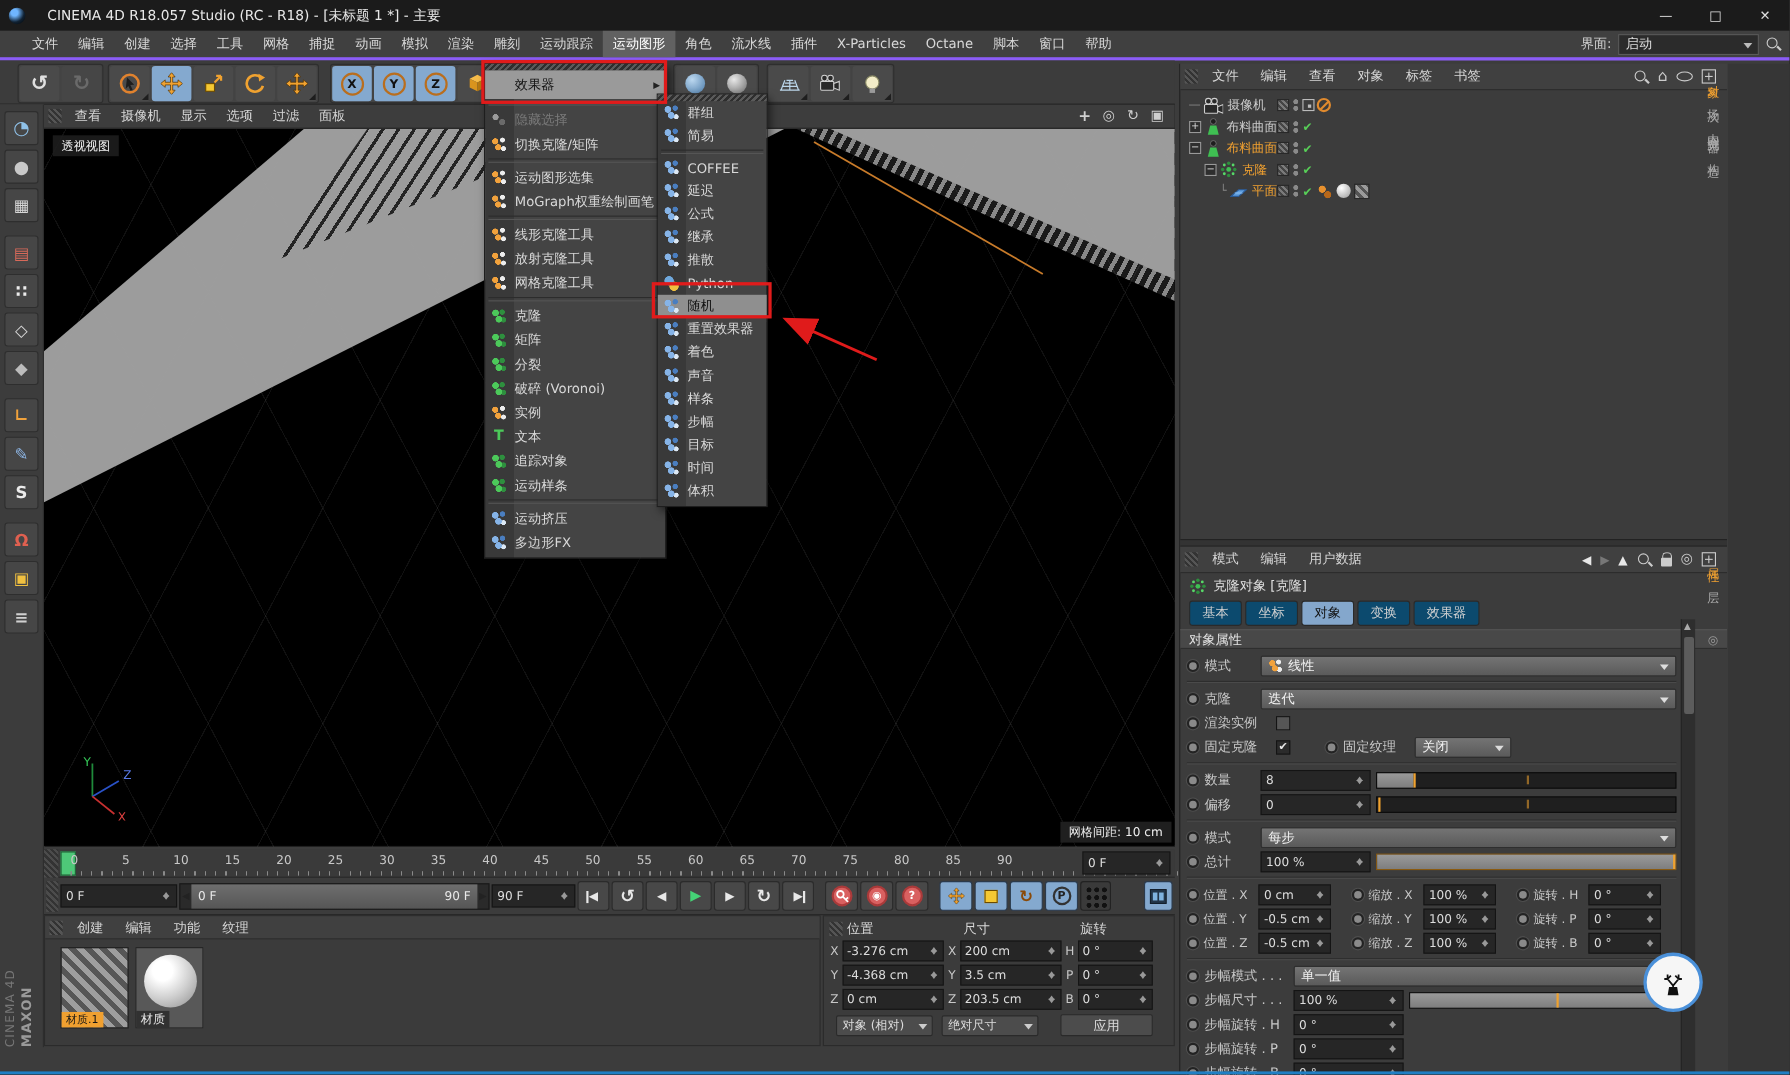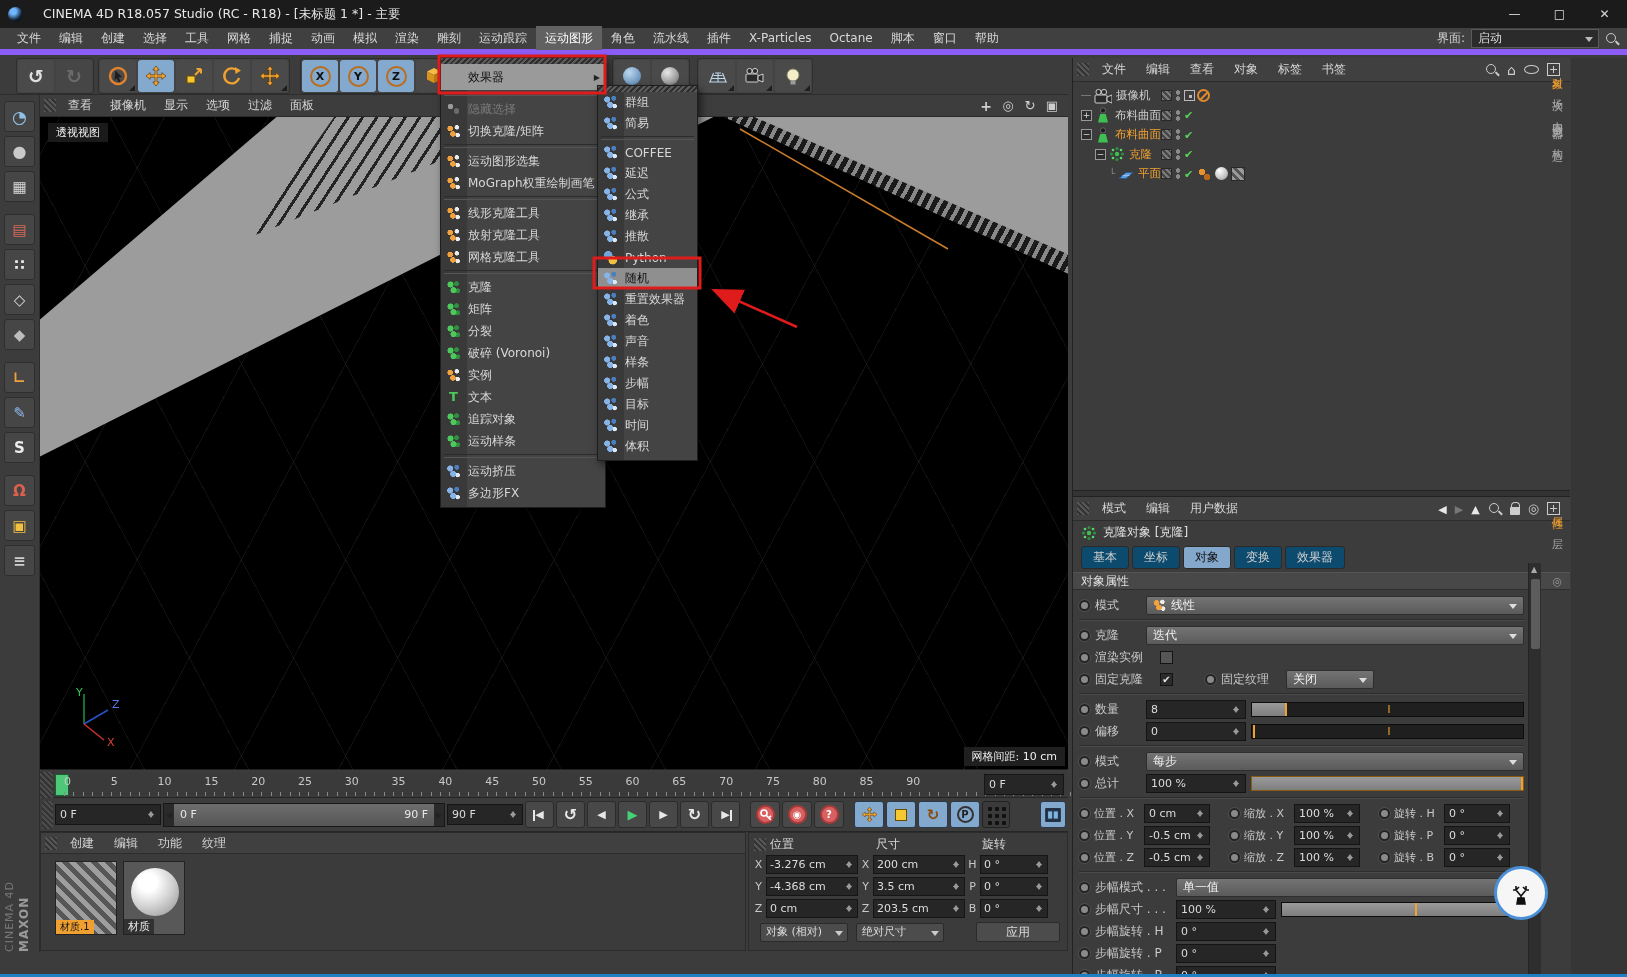--- a/index.html
+++ b/index.html
@@ -7,21 +7,21 @@
 body{font-family:"DejaVu Sans","Liberation Sans",sans-serif;font-size:12px;color:#cfcfcf}
 #app{position:relative;width:1627px;height:977px;background:#3c3c3c;overflow:hidden}
 
 
 .titlebar{position:absolute;left:0;top:0;width:1627px;height:28px;background:#1b1b1b;display:flex;align-items:center;padding-left:8px;gap:20px;color:#e8e8e8;font-size:12.5px}
 .appicon{width:15px;height:15px;border-radius:50%;background:radial-gradient(circle at 35% 30%,#6fb6ff 0 3px,#123 60%,#000);flex:none}
 .winbtns{margin-left:auto;display:flex;height:28px}
 .winbtn{width:45px;display:flex;align-items:center;justify-content:center;color:#ddd;font-size:12px}
 
 
-.menubar{position:absolute;left:0;top:28px;width:1627px;height:27px;background:#404040;border-bottom:6px solid #8b5cf6;display:flex;align-items:center;padding-left:8px}
+.menubar{position:absolute;left:0;top:28px;width:1627px;height:27px;background:#404040;border-bottom:3px solid #8b5cf6;display:flex;align-items:center;padding-left:20px}
 .menubar .mi{padding:5px 9px;color:#d8d8d8;white-space:nowrap}
 .menubar .mi.on{background:#616161;color:#fff}
 .iface{margin-left:auto;display:flex;align-items:center;gap:6px;padding-right:8px}
 .iface-dd{width:128px;height:19px;background:#2b2b2b;border:1px solid #5a5a5a;display:flex;align-items:center;padding:0 6px;color:#ddd;position:relative}
 .iface-dd::after{content:"";position:absolute;right:5px;top:7px;border:4px solid transparent;border-top:5px solid #bbb}
 
 
 .toolbar{position:absolute;left:0;top:55px;width:1068px;height:40px;background:#3c3c3c;border-bottom:1px solid #2c2c2c}
 .tbgrp{position:absolute;top:3px;display:flex;gap:2px;background:#434343;border:1px solid #2e2e2e;border-radius:3px;padding:1px}
 .tbtn{width:36px;height:32px;background:#4a4a4a;border-radius:3px;display:flex;align-items:center;justify-content:center;position:relative}
@@ -125,21 +125,21 @@
 .coords{position:absolute;left:748px;top:832px;width:320px;height:119px;background:#3b3b3b;border:1px solid #2b2b2b;padding:2px 5px}
 .chead{display:flex;align-items:center;gap:2px;height:18px;color:#d8d8d8}
 .chead span.h1{width:104px}.chead span.h2{width:104px}.chead span.h3{width:80px}
 .crow{display:flex;align-items:center;gap:3px;height:22px}
 .axl{width:9px;color:#c8c8c8;font-size:11px;text-align:center}
 .cfield{height:19px;background:#262626;border:1px solid #151515;display:flex;align-items:center;padding:0 3px;color:#ddd;font-size:11px}
 .cf1{width:92px}.cf2{width:92px}.cf3{width:68px}
 .cbot{display:flex;align-items:center;gap:8px;margin-top:3px;padding-left:6px}
 .cdd{width:88px;height:19px;background:#4c4c4c;border:1px solid #2a2a2a;border-radius:2px;display:flex;align-items:flex-start;padding:0 5px;color:#ddd;font-size:11px;position:relative}
 .cdd::after{content:"";position:absolute;right:4px;top:7px;border:4px solid transparent;border-top:5px solid #ccc}
-.applybtn{width:84px;height:20px;background:#4c4c4c;border:1px solid #2a2a2a;border-radius:2px;display:grid;place-items:center;color:#ddd;margin-left:24px}
+.applybtn{width:84px;height:20px;background:#4c4c4c;border:1px solid #2a2a2a;border-radius:2px;display:grid;place-items:center;color:#ddd;margin-left:12px}
 
 
 .statusbar{position:absolute;left:0;top:952px;width:1068px;height:22px;background:#3f3f3f;border-top:1px solid #2a2a2a;display:flex;align-items:center;gap:8px;padding-left:6px;color:#d8d8d8}
 .winborder{position:absolute;left:0;top:974px;width:1627px;height:3px;background:#1f7fc4;z-index:45}
 .brand{position:absolute;left:3px;top:834px;width:36px;height:118px;display:flex;gap:1px}
 .brand span{writing-mode:vertical-rl;transform:rotate(180deg);color:#9a9a9a;font-size:12px;font-weight:bold;letter-spacing:1px}
 .brand span.b2{color:#777;font-weight:normal;font-size:11px}
 
 
 .rightpanel{position:absolute;left:1072px;top:58px;width:555px;height:919px;background:#3c3c3c;border-left:1px solid #222}

